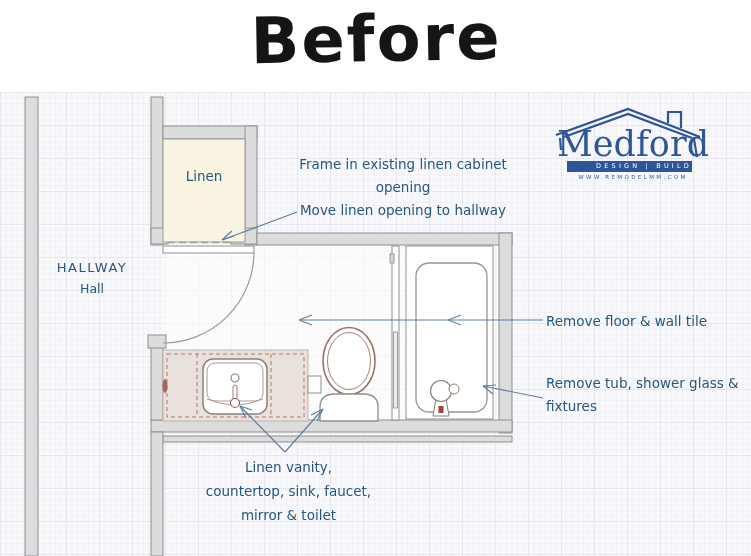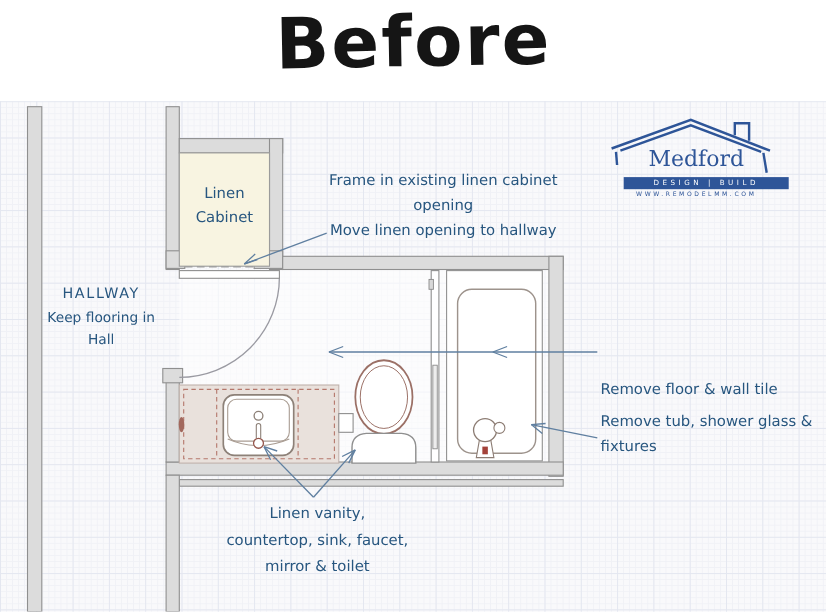--- a/index.html
+++ b/index.html
@@ -27,32 +27,32 @@
   .note{
     position:absolute;color:#27567f;font-size:13.5px;line-height:23px;
     font-family:"DejaVu Sans",sans-serif;
   }
   .center{text-align:center;}
   .note-linen{left:163px;top:165px;width:82px;line-height:22px;}
   .note-frame{left:272px;top:153px;width:262px;}
   .note-hall{left:33px;top:257px;width:118px;}
   .hall-title{font-size:13px;letter-spacing:1.5px;line-height:22px;}
   .hall-sub{font-size:12.5px;line-height:20px;}
-  .note-tile{left:546px;top:310px;width:200px;margin-top:33px;}
+  .note-tile{left:546px;top:310px;width:200px;}
   .note-tub{left:546px;top:372px;width:205px;}
   .note-vanity{left:196px;top:455px;width:185px;line-height:24px;}
   
   .logo{position:absolute;left:552px;top:97px;width:162px;height:86px;}
   .logo .name{
     position:absolute;top:33px;left:0;width:100%;text-align:center;
-    font-family:"DejaVu Serif",serif;font-size:20px;color:#2e5598;line-height:28px;
+    font-family:"DejaVu Serif",serif;font-size:35px;color:#2e5598;line-height:28px;
   }
   .logo .bar{
-    position:absolute;top:64px;left:15px;width:150px;height:11px;background:#2e5598;
-    color:#ffffff;font-size:6.5px;letter-spacing:3.2px;line-height:11px;text-align:center;
+    position:absolute;top:64px;left:15px;width:125px;height:11px;background:#2e5598;
+    color:#ffffff;font-size:6.5px;letter-spacing:3.2px;line-height:11px;text-align:right;
     font-family:"DejaVu Sans",sans-serif;overflow:hidden;white-space:nowrap;
   }
   .logo .url{
     position:absolute;top:77px;left:0;width:100%;text-align:center;
     color:#2e5598;font-size:5.5px;letter-spacing:2.4px;white-space:nowrap;
     font-family:"DejaVu Sans",sans-serif;
   }
 </style>
 </head>
 <body>
@@ -151,31 +151,29 @@
       <path d="M285,452 L240,406"></path>
       <path d="M240,406 L246,418 M240,406 L252,410"></path>
       <path d="M285,452 L323,409"></path>
       <path d="M323,409 L311,415 M323,409 L317,421"></path>
     </g>
   </g>
 </svg>
 
 <div class="note note-linen center">
   <div>Linen</div>
-  <div>Cabinet</div>
 </div>
 
 <div class="note note-frame center">
   <div>Frame in existing linen cabinet opening</div>
   <div>Move linen opening to hallway</div>
 </div>
 
 <div class="note note-hall center">
   <div class="hall-title">HALLWAY</div>
-  <div class="hall-sub">Keep flooring in</div>
   <div class="hall-sub">Hall</div>
 </div>
 
 <div class="note note-tile">Remove floor &amp; wall tile</div>
 
 <div class="note note-tub">
   <div>Remove tub, shower glass &amp;</div>
   <div>fixtures</div>
 </div>
 

